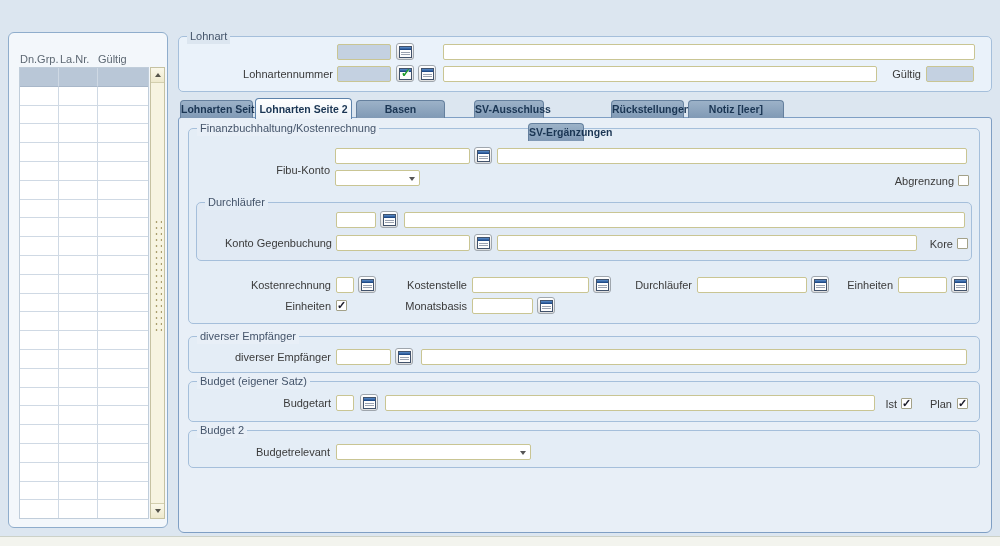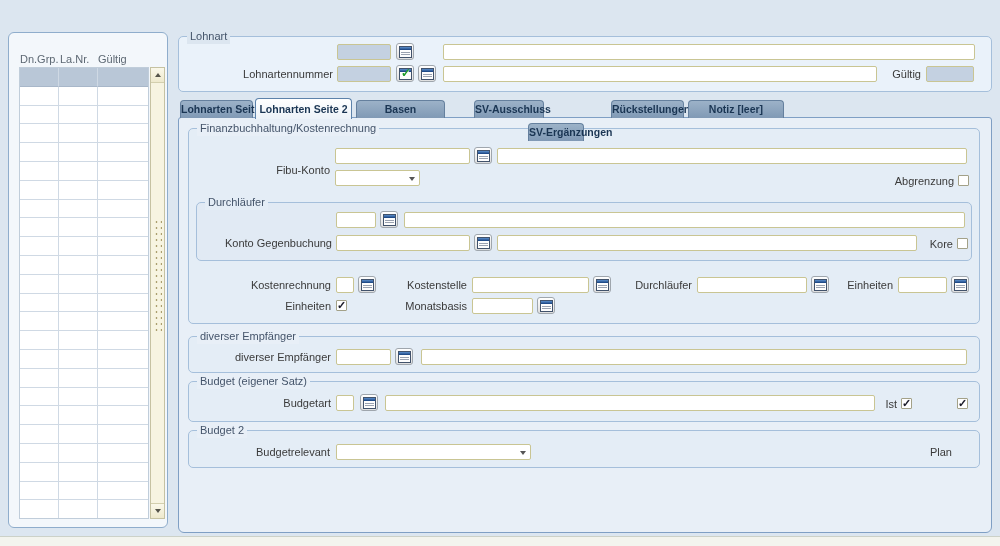--- a/index.html
+++ b/index.html
@@ -324,21 +324,21 @@
   <span class="lov" style="left:360px;top:394px;z-index:2;">
       <span class="lov-ic">
         <span class="lov-bar"></span>
         <span class="lov-l" style="top:5px;"></span>
         <span class="lov-l" style="top:7px;"></span>
       </span>
     </span>
   <input class="inp" style="left: 385px; top: 395px; width: 490px; z-index: 2;" value="">
   <div class="lbl r" style="left:857px;top:396px;width:40px;z-index:2;">Ist</div>
   <span class="cb on" style="left:901px;top:398px;z-index:2;">✓</span>
-  <div class="lbl r" style="left:902px;top:396px;width:50px;z-index:2;margin-top:48px;">Plan</div>
+  <div class="lbl r" style="left:902px;top:396px;width:50px;z-index:2;">Plan</div>
   <span class="cb on" style="left:957px;top:398px;z-index:2;">✓</span>
 
   <div class="grp g-tab" style="left:188px;top:430px;width:792px;height:38px;z-index:1;">
     <span class="legend lg-tab">Budget 2</span>
   </div>
   <div class="lbl r" style="left:190px;top:444px;width:140px;z-index:2;">Budgetrelevant</div>
   <div class="combo" style="left:336px;top:444px;width:195px;z-index:2;">
     <span style="position:absolute;left:3px;top:1px;font-size:11px;"></span>
     <span class="arr"></span>
   </div>

